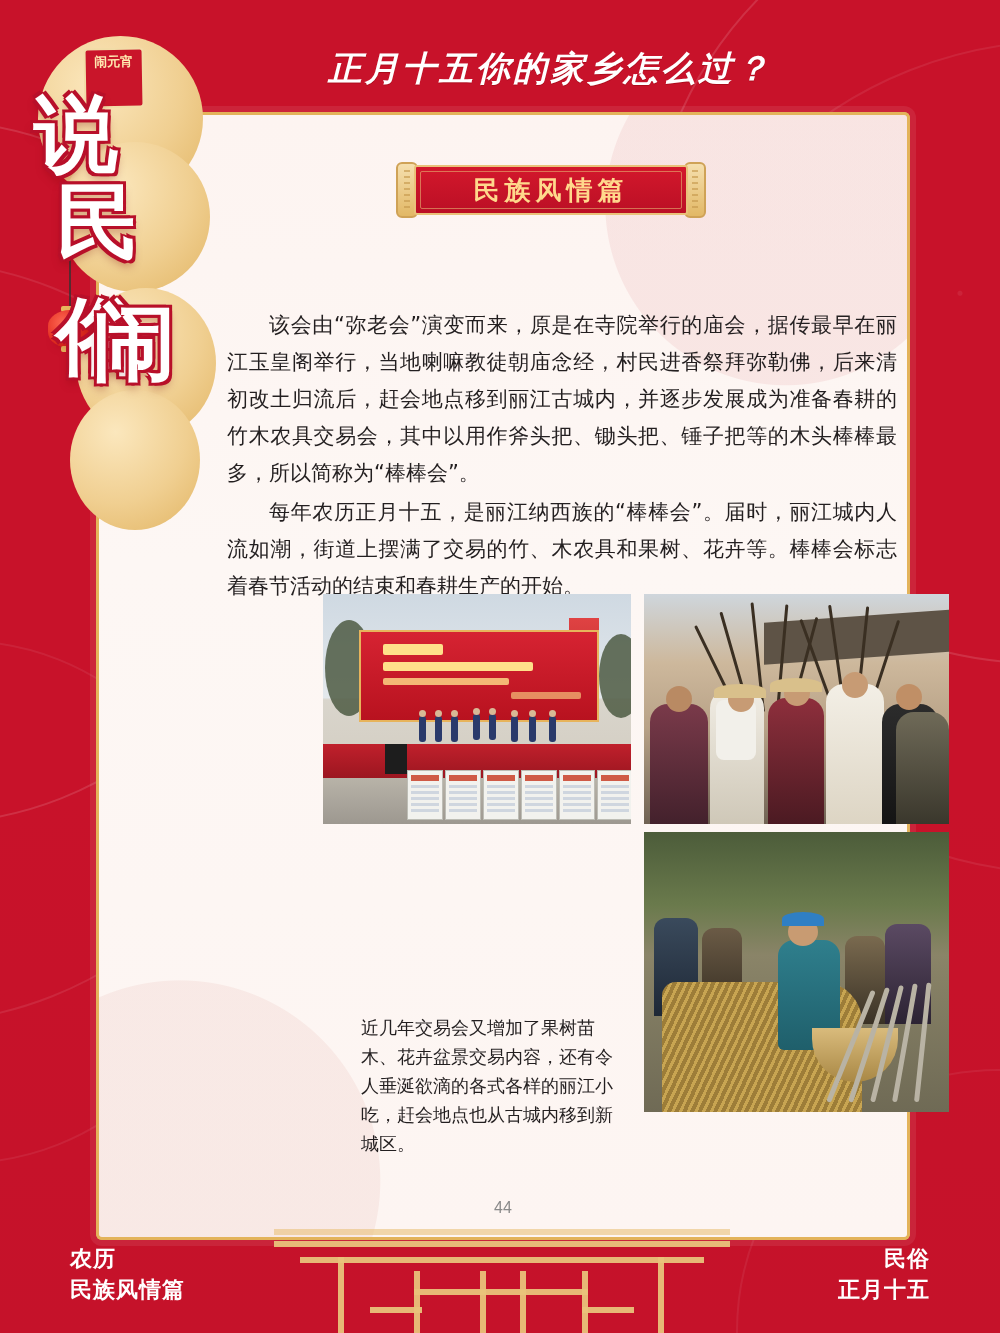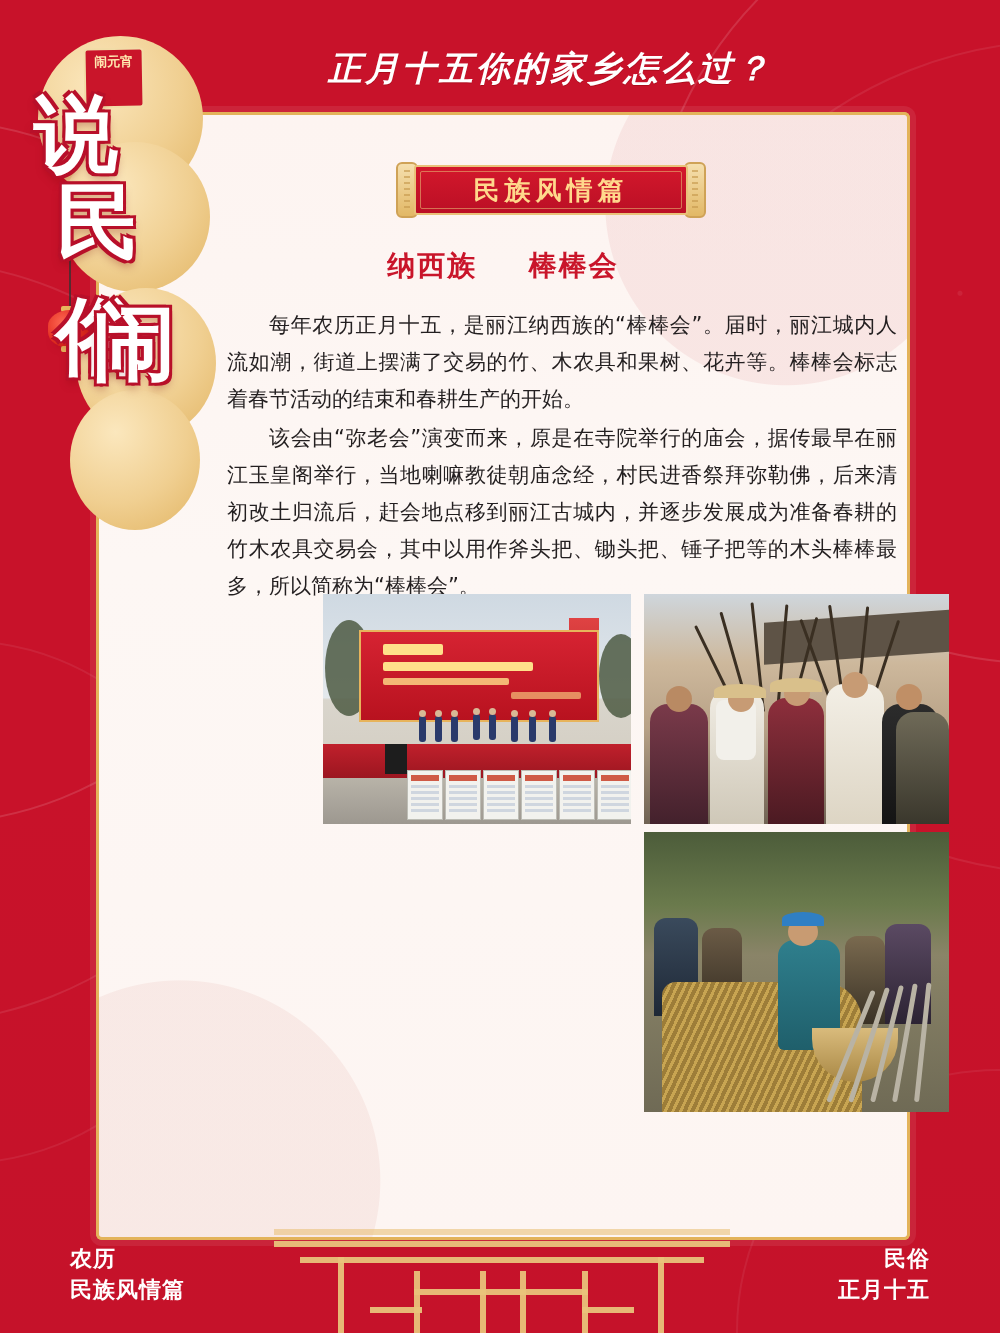--- a/index.html
+++ b/index.html
@@ -416,29 +416,24 @@
         <i></i>
       </div>
     <div class="ribbon-end right">
         <i></i>
       </div>
     <div class="ribbon-main">
       <div class="ribbon-text">民族风情篇</div>
     </div>
   </div>
 
-  <div class="section-title">
-    <span>纳西族</span>
-    <span class="gap"></span>
-    <span>棒棒会</span>
-  </div>
 
   <div class="body-text">
+    <p>该会由“弥老会”演变而来，原是在寺院举行的庙会，据传最早在丽江玉皇阁举行，当地喇嘛教徒朝庙念经，村民进香祭拜弥勒佛，后来清初改土归流后，赶会地点移到丽江古城内，并逐步发展成为准备春耕的竹木农具交易会，其中以用作斧头把、锄头把、锤子把等的木头棒棒最多，所以简称为“棒棒会”。</p>
     <p>每年农历正月十五，是丽江纳西族的“棒棒会”。届时，丽江城内人流如潮，街道上摆满了交易的竹、木农具和果树、花卉等。棒棒会标志着春节活动的结束和春耕生产的开始。</p>
-    <p>该会由“弥老会”演变而来，原是在寺院举行的庙会，据传最早在丽江玉皇阁举行，当地喇嘛教徒朝庙念经，村民进香祭拜弥勒佛，后来清初改土归流后，赶会地点移到丽江古城内，并逐步发展成为准备春耕的竹木农具交易会，其中以用作斧头把、锄头把、锤子把等的木头棒棒最多，所以简称为“棒棒会”。</p>
   </div>
 
   <div class="photo ph1">
     <div class="sky"></div>
     <div class="tree" style="left:2px; top:26px; width:48px; height:96px;"></div>
     <div class="tree" style="left:276px; top:40px; width:44px; height:84px;"></div>
     <div class="flag"></div>
     <div class="backdrop">
       <div class="bd-line" style="left:22px; top:12px; width:60px; height:11px;"></div>
       <div class="bd-line" style="left:22px; top:30px; width:150px; height:9px;"></div>
@@ -522,21 +517,23 @@
     <div class="worker-head"></div>
     <div class="worker-cap"></div>
     <div class="basket"></div>
     <div class="rake" style="right:30px;  bottom:10px; transform:rotate(6deg);"></div>
     <div class="rake" style="right:52px;  bottom:10px; transform:rotate(10deg);"></div>
     <div class="rake" style="right:74px;  bottom:10px; transform:rotate(14deg);"></div>
     <div class="rake" style="right:96px;  bottom:10px; transform:rotate(18deg);"></div>
     <div class="rake" style="right:118px; bottom:10px; transform:rotate(22deg);"></div>
   </div>
 
-
+  <div class="caption">近几年交易会又增加了果树苗木、花卉盆景交易内容，还有令人垂涎欲滴的各式各样的丽江小吃，赶会地点也从古城内移到新城区。</div>
+
+  <div class="page-num">44</div>
 </div>
 
 <div class="footer-left">
   <div>农历</div>
   <div>民族风情篇</div>
 </div>
 
 <div class="footer-right">
   <div>民俗</div>
   <div>正月十五</div>

